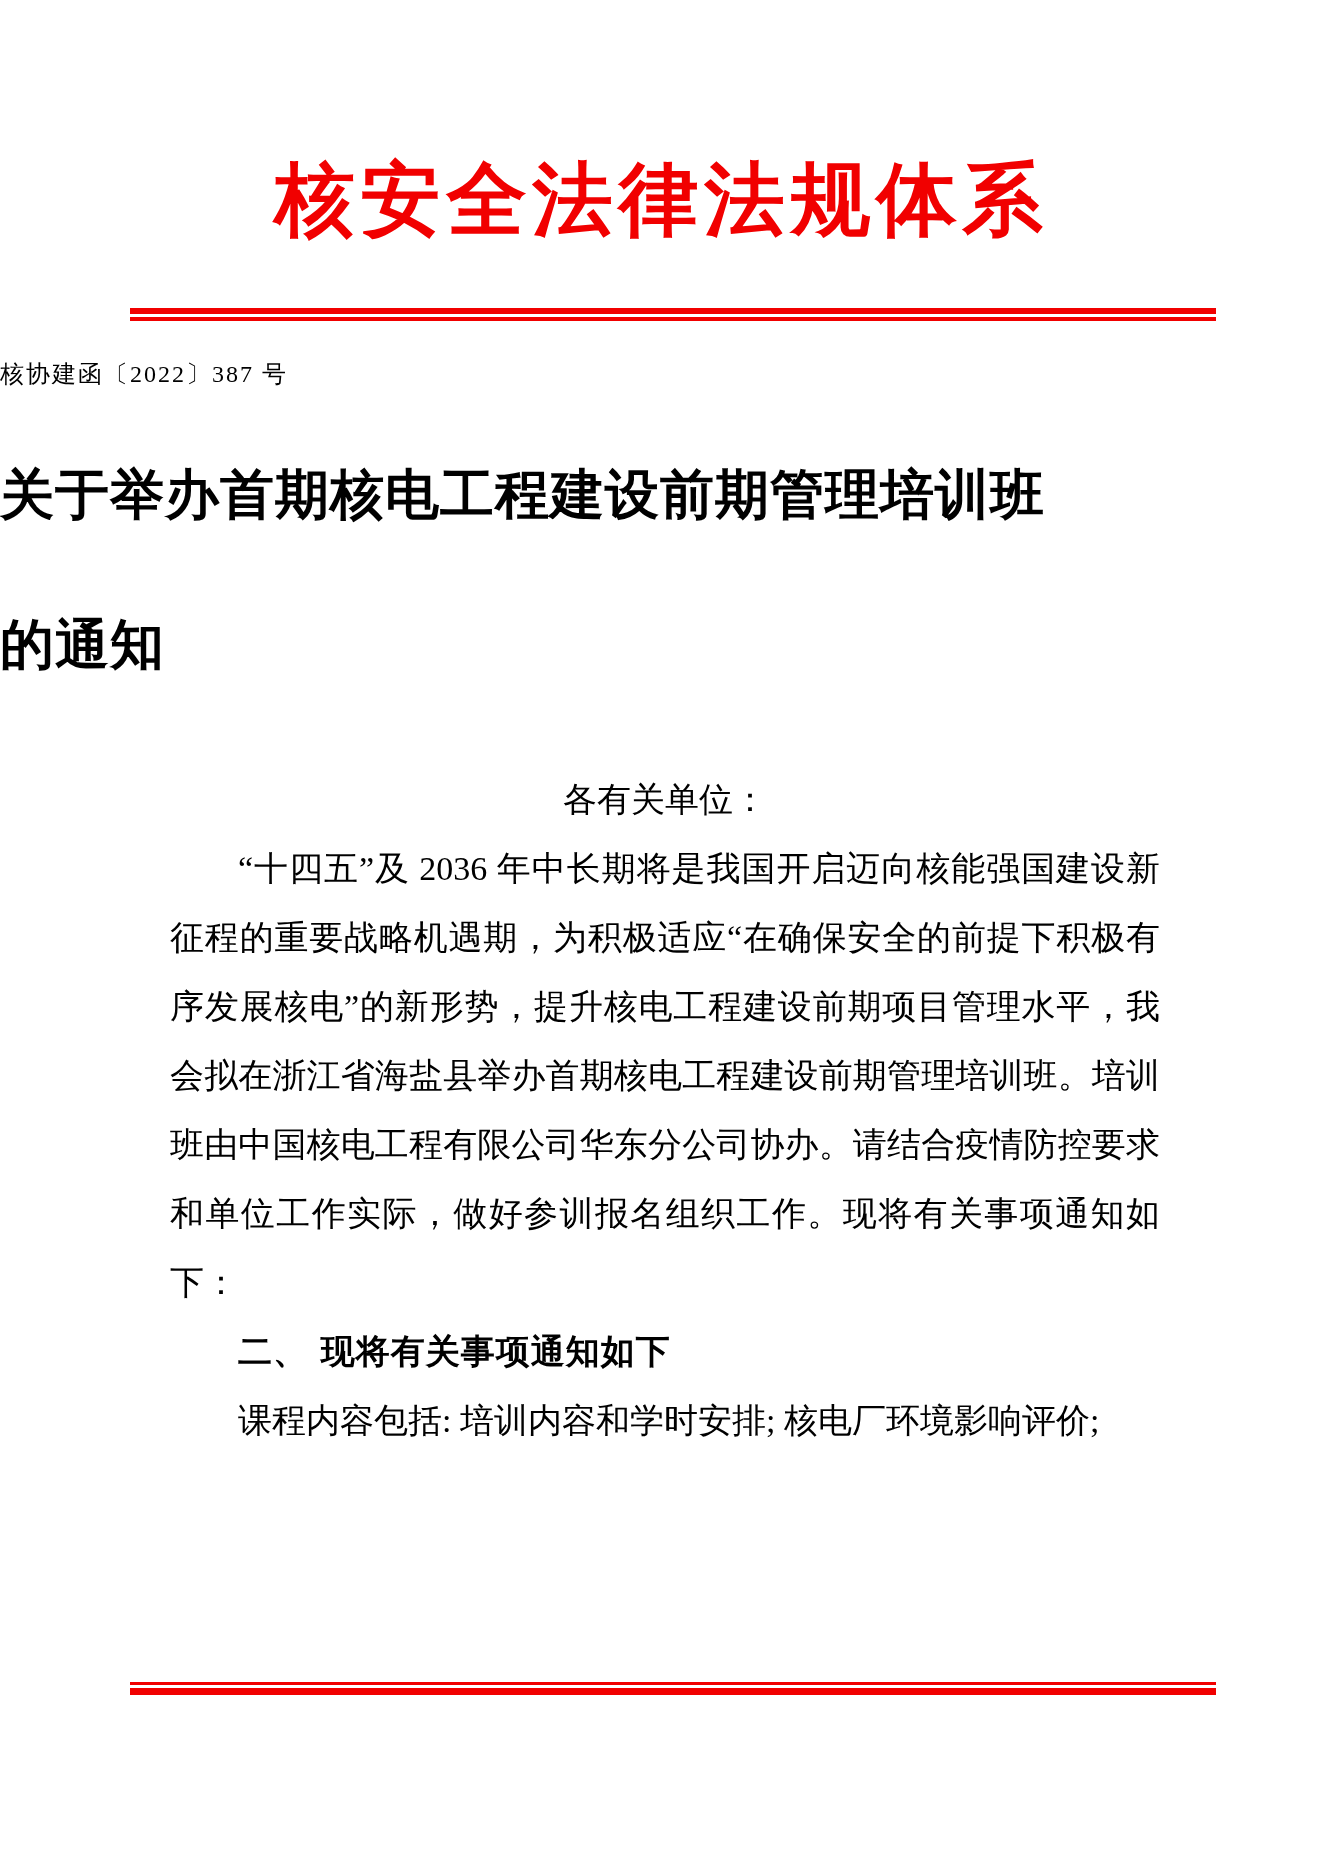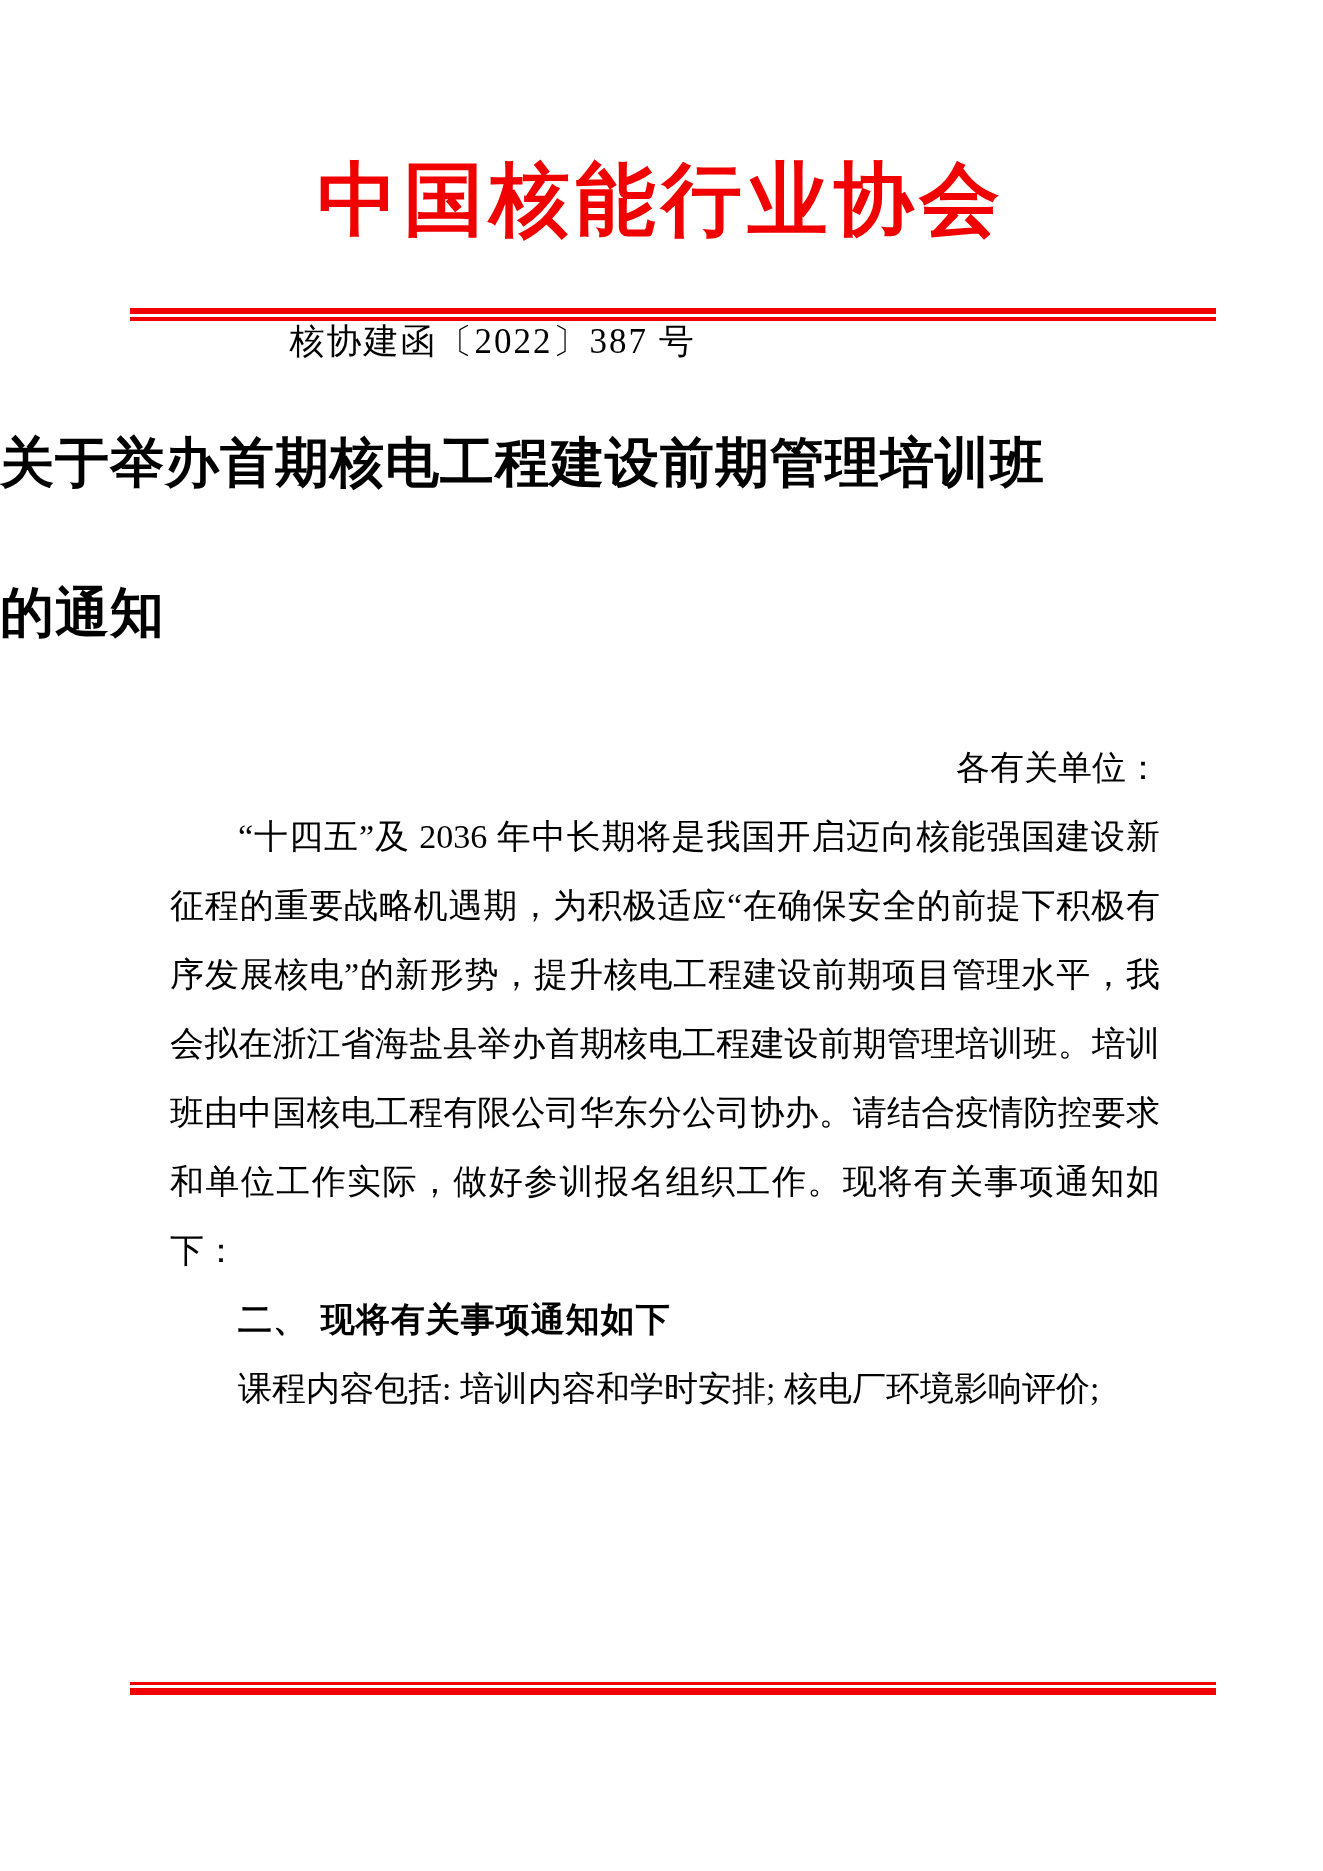--- a/index.html
+++ b/index.html
@@ -28,44 +28,45 @@
     white-space: nowrap;
   }
   .rule {
     background: var(--accent, #f10000);
     margin-left: 130px;
     margin-right: 107px;
   }
   .rule-header-thick { height: 6px; margin-top: 68px; }
   .rule-header-thin  { height: 4px; margin-top: 3px; }
   .doc-number {
-    font-size: 35px;
+    margin-top: 32px;
+    font-size: 24px;
     line-height: 42px;
-    text-align: center;
+    text-align: left;
     padding-right: 338px;
     letter-spacing: 2px;
     white-space: nowrap;
   }
   .doc-title {
     margin-top: 24px;
     font-size: 54px;
     line-height: 150px;
     font-weight: bold;
     letter-spacing: 1px;
     font-family: "DejaVu Serif", "Liberation Serif", serif;
   }
   .body-text {
     margin: 46px 163px 0 170px;
     font-size: 34px;
     line-height: 69px;
     text-align: justify;
     text-justify: inter-ideograph;
   }
   .salutation {
-    text-align: right;
+    text-align: center;
   }
   .para {
     text-indent: 2em;
     margin: 0;
   }
   .section-heading {
     text-indent: 2em;
     margin: 0;
     font-weight: bold;
     font-family: "DejaVu Sans", "Liberation Sans", sans-serif;
@@ -79,21 +80,21 @@
     background: var(--accent, #f10000);
   }
   .rule-footer-thin  { top: 1682px; height: 3px; }
   .rule-footer-thick { top: 1688px; height: 7px; }
 </style>
 </head>
 <body>
 
 <div class="page">
 
-  <div class="org-title">中国核能行业协会</div>
+  <div class="org-title">核安全法律法规体系</div>
 
   <div class="rule rule-header-thick"></div>
   <div class="rule rule-header-thin"></div>
 
   <div class="doc-number">核协建函〔2022〕387 号</div>
 
   <div class="doc-title">
     <div>关于举办首期核电工程建设前期管理培训班</div>
     <div>的通知</div>
   </div>

